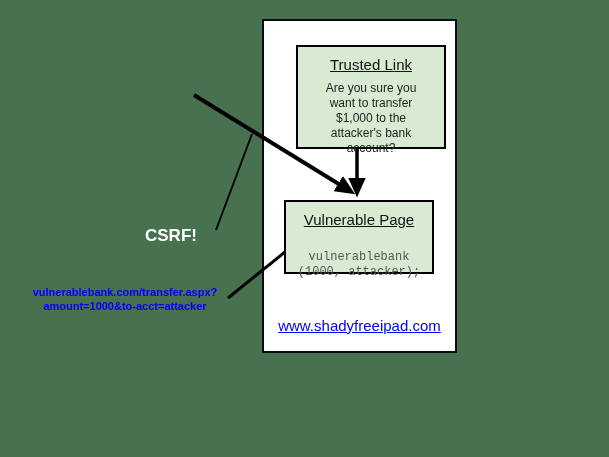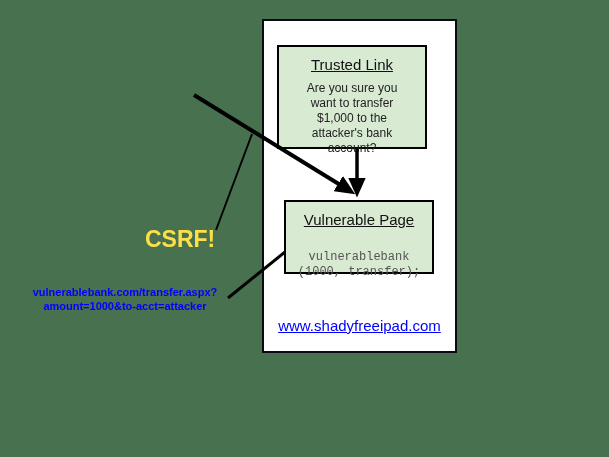--- a/index.html
+++ b/index.html
@@ -25,41 +25,41 @@
     font-size:15px; color:#111; text-decoration:underline;
     margin-top:9px;
   }
   .popup-body {
     font-size:12px; color:#222; line-height:15px; margin-top:14px;
   }
 
   #untrusted-popup { left:26px; top:23px; width:148px; height:104px; background:#f4cccc; }
   #untrusted-popup .popup-body { padding:0 10px; margin-top:22px; }
 
-  #trusted-popup   { left:13px; top:24px; width:150px; height:104px; background:#d9ead3; }
+  #trusted-popup   { left:32px; top:24px; width:150px; height:104px; background:#d9ead3; }
   #trusted-popup .popup-body { padding:0 15px; margin-top:8px; }
 
   #vulnerable-popup { left:20px; top:179px; width:150px; height:74px; background:#d9ead3; }
   .popup-code {
     font-family:"Liberation Mono", monospace;
     font-size:12px; color:#555; line-height:15px; margin-top:22px;
     white-space:pre;
   }
 
   .site-link {
     position:absolute; left:0; right:0; text-align:center;
     font-size:15px; color:#0000ff; text-decoration:underline;
     cursor:pointer;
   }
   #attacker-link { top:147px; }
   #bank-link     { top:296px; }
 
   #csrf-label {
     position:absolute; left:145px; top:226px; z-index:6;
-    font-size:23px; font-weight:bold; color:#fde047; letter-spacing:0px;
+    font-size:17px; font-weight:bold; color:#ffffff; letter-spacing:0px;
   }
 
   #request-url {
     position:absolute; left:20px; top:285px; width:210px; z-index:6;
     text-align:center; font-size:11px; font-weight:bold; line-height:14px;
     color:#0000ff; 
   }
 
   #arrow-layer {
     position:absolute; left:0; top:0; width:609px; height:457px;
@@ -73,21 +73,21 @@
 
 
   <div class="window" id="bank-window">
     <div class="popup" id="trusted-popup">
       <div class="popup-title">Trusted Link</div>
       <div class="popup-body">Are you sure you want to transfer $1,000 to the attacker's bank account?</div>
     </div>
 
     <div class="popup" id="vulnerable-popup">
       <div class="popup-title">Vulnerable Page</div>
-      <div class="popup-code"><span>vulnerablebank</span><br><span>(1000, transfer);</span></div>
+      <div class="popup-code"><span>vulnerablebank</span><br><span>(1000, attacker);</span></div>
     </div>
 
     <div class="site-link" id="bank-link">www.shadyfreeipad.com</div>
   </div>
 
   <div id="csrf-label">CSRF!</div>
 
   <div id="request-url"><span>vulnerablebank.com/transfer.aspx?</span><br><span>amount=1000&amp;to-acct=attacker</span></div>
 
   <svg id="arrow-layer" viewBox="0 0 609 457" xmlns="http://www.w3.org/2000/svg">

